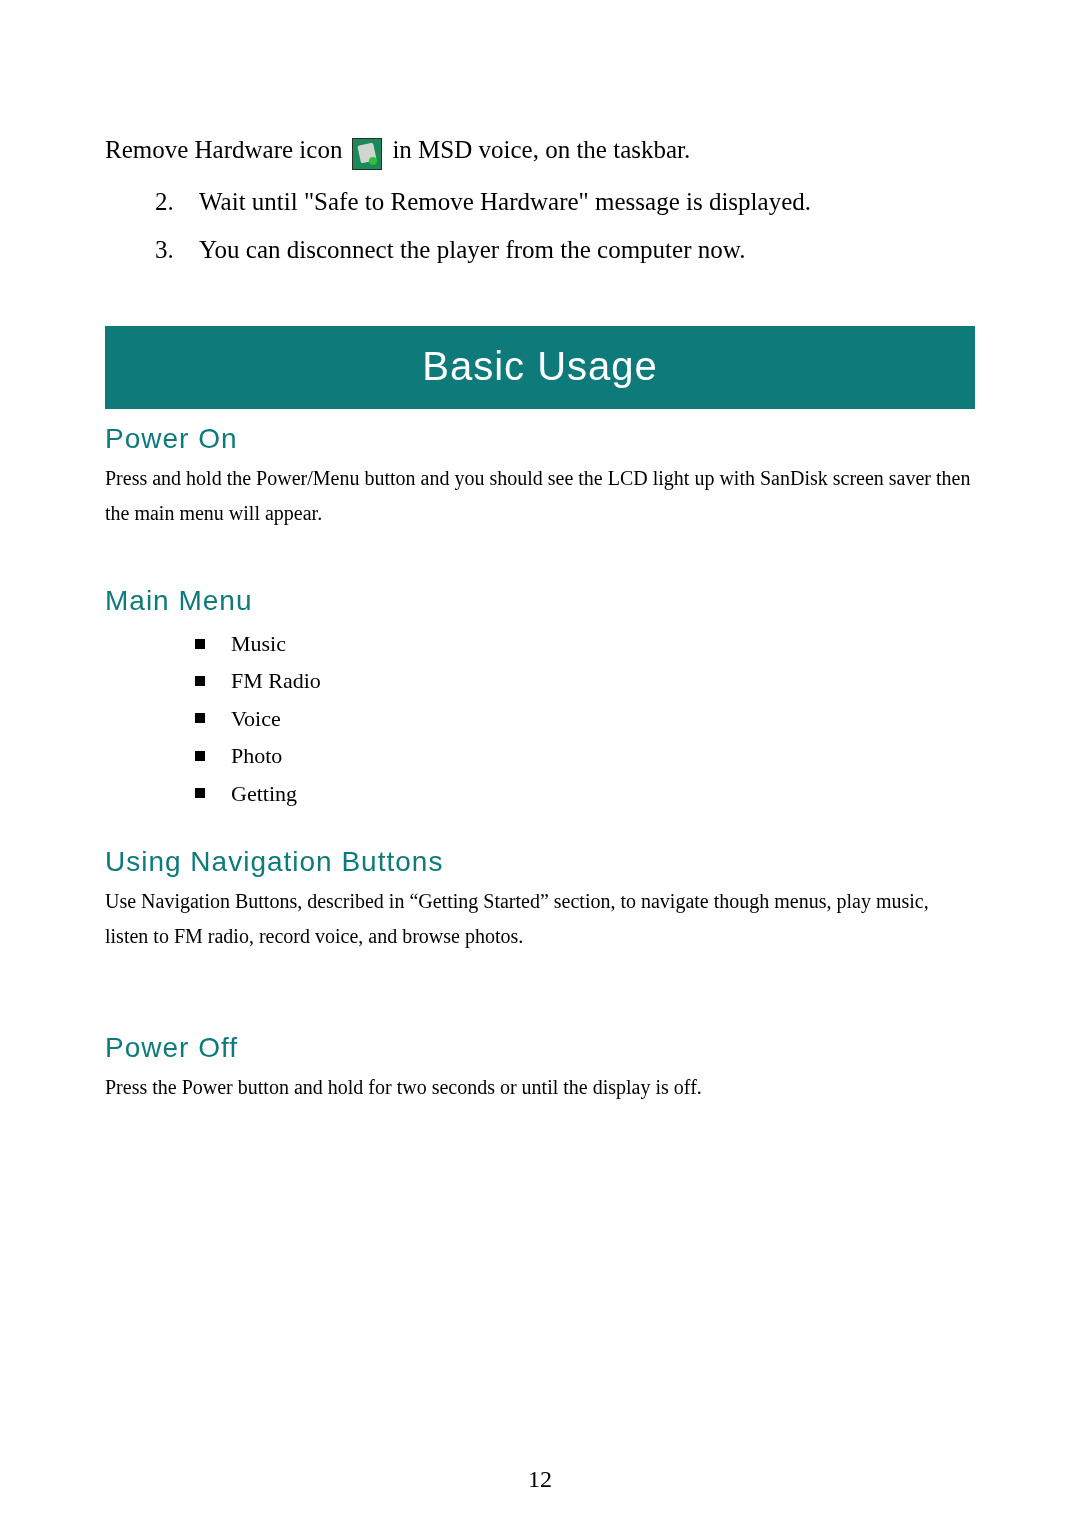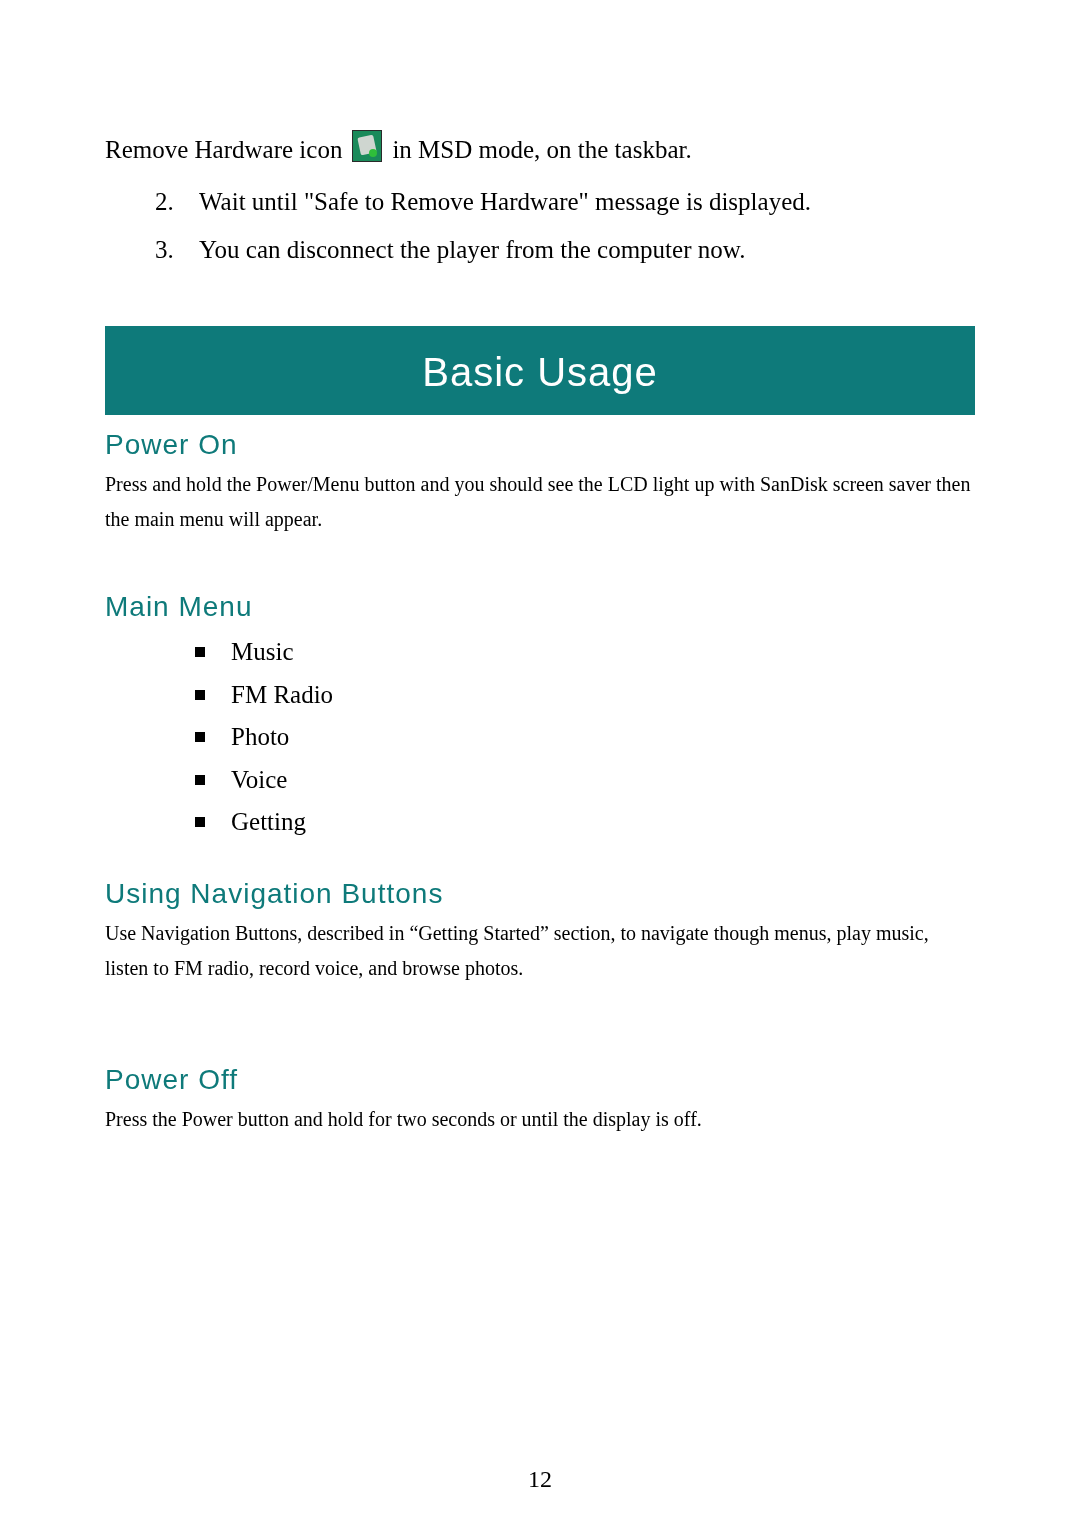--- a/index.html
+++ b/index.html
@@ -16,21 +16,21 @@
     box-sizing: border-box;
     padding: 130px 105px 50px 105px;
     position: relative;
   }
   .body-text {
     font-size: 25px;
     line-height: 1.6;
   }
   .inline-line {
     display: flex;
-    align-items: flex-start;
+    align-items: flex-end;
     flex-wrap: wrap;
     gap: 6px;
     margin-bottom: 12px;
   }
   .hw-icon {
     display: inline-block;
     width: 28px;
     height: 30px;
     background: #1a8a5a;
     border: 1px solid #2a2a2a;
@@ -68,21 +68,21 @@
   .numbered .num {
     min-width: 20px;
   }
   .section-banner {
     background: #0e7a7a;
     color: #ffffff;
     text-align: center;
     font-family: Arial, Helvetica, sans-serif;
     font-size: 40px;
     letter-spacing: 1px;
-    padding: 24px 0 20px 0;
+    padding: 18px 0 20px 0;
     margin-top: 56px;
     margin-bottom: 14px;
   }
   .sub-heading {
     color: #0e7a7a;
     font-family: Arial, Helvetica, sans-serif;
     font-size: 28px;
     letter-spacing: 1px;
     margin-bottom: 6px;
   }
@@ -95,21 +95,21 @@
   }
   ul.menu-list {
     list-style: none;
     padding: 0;
     margin: 8px 0 0 90px;
   }
   ul.menu-list li {
     display: flex;
     align-items: center;
     gap: 26px;
-    font-size: 25px;
+    font-size: 22px;
     line-height: 1.7;
   }
   ul.menu-list li .bullet {
     width: 10px;
     height: 10px;
     background: #000;
     display: inline-block;
   }
   .page-number {
     position: absolute;
@@ -122,21 +122,21 @@
 </style>
 </head>
 <body>
 
 <div class="page">
 
   <div class="body-text">
     <div class="inline-line">
       <span>Remove Hardware icon</span>
       <span class="hw-icon"></span>
-      <span>in MSD mode, on the taskbar.</span>
+      <span>in MSD voice, on the taskbar.</span>
     </div>
 
     <div class="numbered">
       <span class="num">2.</span>
       <span>Wait until "Safe to Remove Hardware" message is displayed.</span>
     </div>
     <div class="numbered">
       <span class="num">3.</span>
       <span>You can disconnect the player from the computer now.</span>
     </div>
@@ -152,25 +152,25 @@
     <li>
       <span class="bullet"></span>
       <span>Music</span>
     </li>
     <li>
       <span class="bullet"></span>
       <span>FM Radio</span>
     </li>
     <li>
       <span class="bullet"></span>
-      <span>Photo</span>
+      <span>Voice</span>
     </li>
     <li>
       <span class="bullet"></span>
-      <span>Voice</span>
+      <span>Photo</span>
     </li>
     <li>
       <span class="bullet"></span>
       <span>Getting</span>
     </li>
   </ul>
 
   <div class="sub-heading big-gap" style="margin-top:34px;">Using Navigation Buttons</div>
   <div class="para">Use Navigation Buttons, described in “Getting Started” section, to navigate though menus, play music, listen to FM radio, record voice, and browse photos.</div>
 

